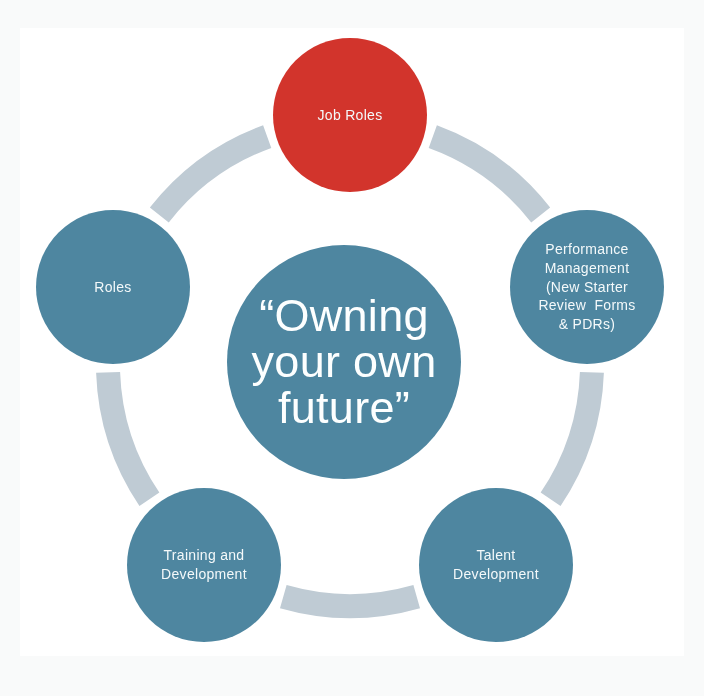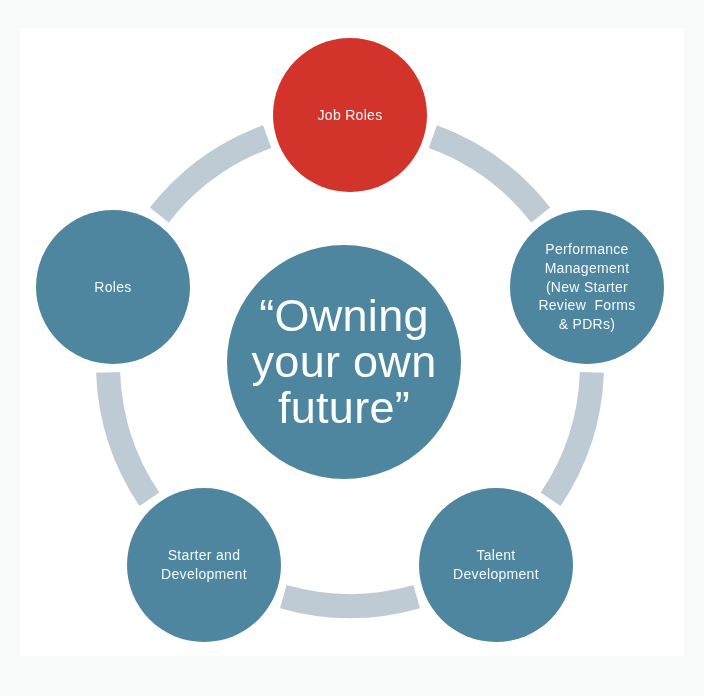--- a/index.html
+++ b/index.html
@@ -94,21 +94,21 @@
 Review  Forms
 &amp; PDRs)</span>
   </div>
 
   <div class="node node--teal node--bottom-right">
     <span class="label">Talent
 Development</span>
   </div>
 
   <div class="node node--teal node--bottom-left">
-    <span class="label">Starter and
+    <span class="label">Training and
 Development</span>
   </div>
 
   <div class="node node--teal node--left">
     <span class="label">Roles</span>
   </div>
 
   <div class="node node--center">
     <span class="label">“Owning
 your own

